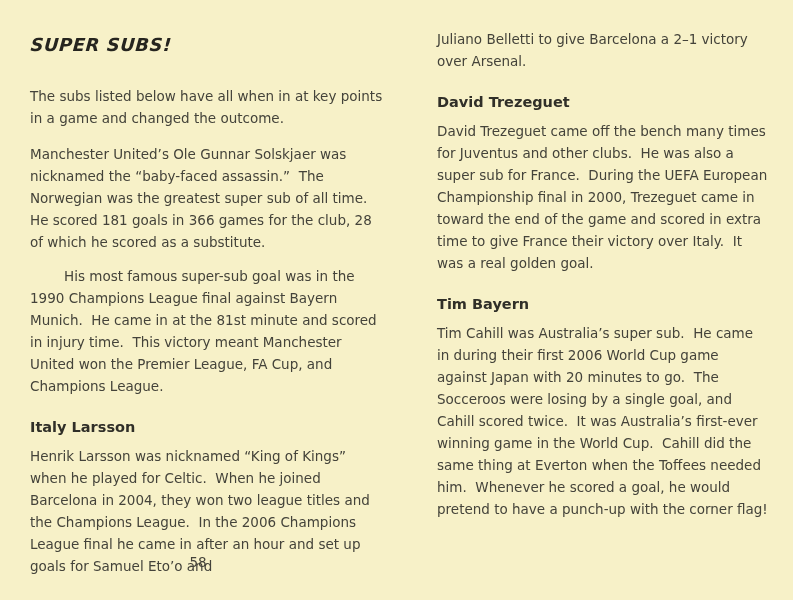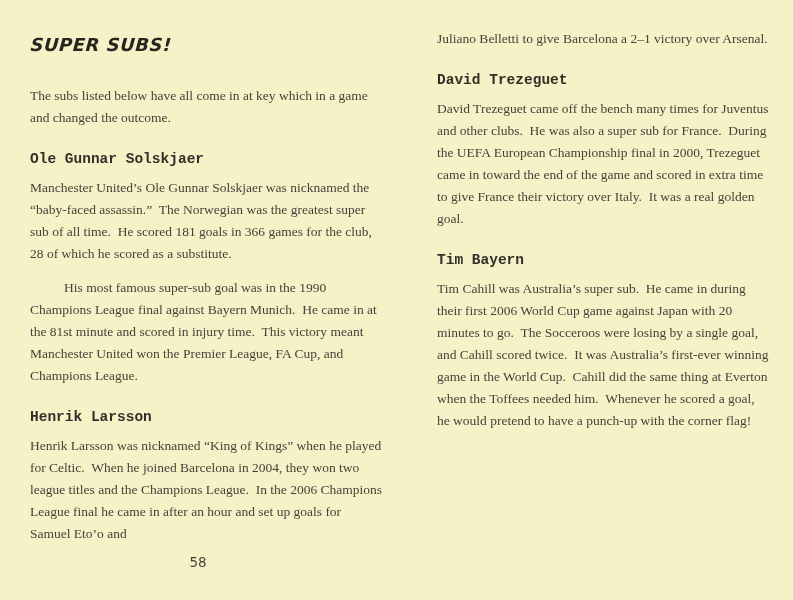--- a/index.html
+++ b/index.html
@@ -38,29 +38,27 @@
     color: #26251f;
     margin: 0 0 30px 0;
     transform: skewX(-4deg);
     transform-origin: left bottom;
   }
   h2.section-heading {
     font-size: 14.5px;
     font-weight: bold;
     color: #302f28;
     margin: 22px 0 10px 0;
-    font-family: Liberation Mono, monospace;
   }
   p.body-text {
     font-size: 13.5px;
     line-height: 22px;
     margin: 0 0 10px 0;
     white-space: pre-wrap;
     color: #44433a;
-    font-family: Liberation Serif, serif;
   }
   p.intro {
     margin-bottom: 14px;
   }
   p.first-line-indent {
     text-indent: 34px;
     margin-top: 12px;
   }
   .page-number {
     position: absolute;
@@ -73,27 +71,26 @@
   }
 </style>
 </head>
 <body>
 
 <div class="spread">
 
   <div class="page left">
     <h1 class="book-title">SUPER SUBS!</h1>
 
-    <p class="body-text intro">The subs listed below have all come in at key which in a game and changed the outcome.</p>
+    <p class="body-text intro">The subs listed below have all when in at key points in a game and changed the outcome.</p>
 
-    <h2 class="section-heading">Ole Gunnar Solskjaer</h2>
     <p class="body-text">Manchester United’s Ole Gunnar Solskjaer was nicknamed the “baby-faced assassin.”  The Norwegian was the greatest super sub of all time.  He scored 181 goals in 366 games for the club, 28 of which he scored as a substitute.</p>
     <p class="body-text first-line-indent">His most famous super-sub goal was in the 1990 Champions League final against Bayern Munich.  He came in at the 81st minute and scored in injury time.  This victory meant Manchester United won the Premier League, FA Cup, and Champions League.</p>
 
-    <h2 class="section-heading">Henrik Larsson</h2>
+    <h2 class="section-heading">Italy Larsson</h2>
     <p class="body-text">Henrik Larsson was nicknamed “King of Kings” when he played for Celtic.  When he joined Barcelona in 2004, they won two league titles and the Champions League.  In the 2006 Champions League final he came in after an hour and set up goals for Samuel Eto’o and</p>
 
     <div class="page-number">58</div>
   </div>
 
   <div class="page right">
     <p class="body-text">Juliano Belletti to give Barcelona a 2–1 victory over Arsenal.</p>
 
     <h2 class="section-heading">David Trezeguet</h2>
     <p class="body-text">David Trezeguet came off the bench many times for Juventus and other clubs.  He was also a super sub for France.  During the UEFA European Championship final in 2000, Trezeguet came in toward the end of the game and scored in extra time to give France their victory over Italy.  It was a real golden goal.</p>

